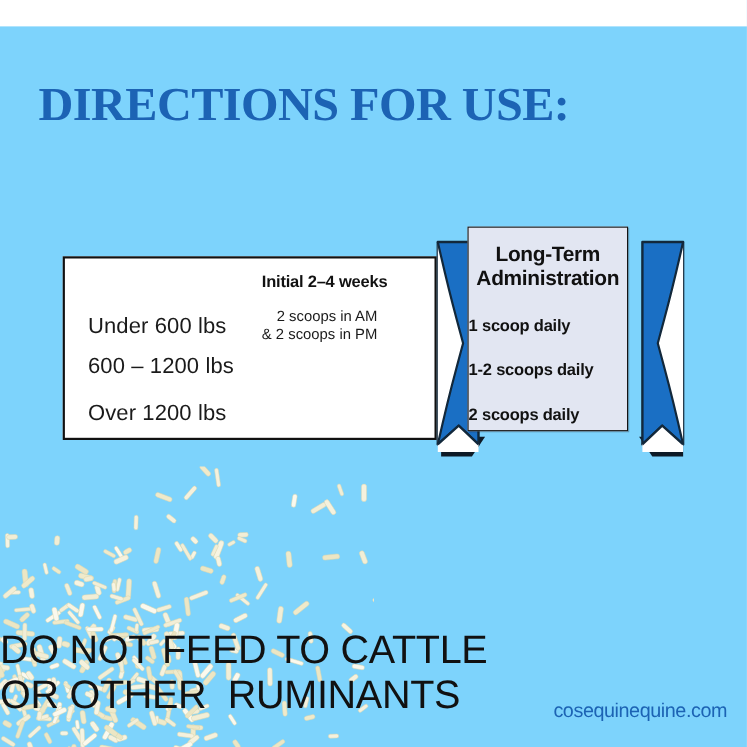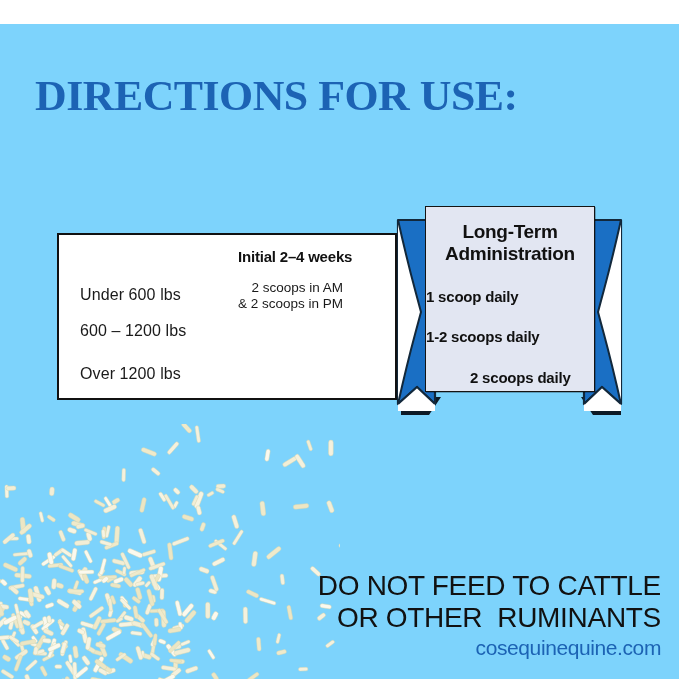--- a/index.html
+++ b/index.html
@@ -33,74 +33,74 @@
     background:#fff;
     box-sizing:border-box;
   }
   #col-header{
     position:absolute;left:238px;top:224px;
     font-size:15px;font-weight:700;color:#111;
     white-space:nowrap;letter-spacing:-0.2px;
   }
   .row-weight{
     position:absolute;left:80px;
-    font-size:16px;color:#1a1a1a;white-space:nowrap;letter-spacing:0.1px;
+    font-size:20px;color:#1a1a1a;white-space:nowrap;letter-spacing:0.1px;
   }
   .row-dose{
     position:absolute;left:238px;
     font-size:13.5px;color:#1a1a1a;white-space:nowrap;line-height:1.18;
   }
   #w0{top:262px;} #d0{top:256px;text-align:right;}
   #w1{top:298px;} #d1{top:293px;}
   #w2{top:341px;} #d2{top:336px;}
 
   
   #ribbon{position:absolute;left:395px;top:175px;width:232px;height:220px;}
   #ribbon svg{display:block;}
 
   #panel{
     position:absolute;left:425px;top:182px;
-    width:170px;height:186px;
+    width:146px;height:186px;
     background:#e2e6f2;
     border:1.5px solid #141414;
     box-sizing:border-box;
     box-shadow:1px 1px 0 rgba(0,0,0,0.25);
     z-index:3;
   }
   #panel-title{
     position:absolute;left:0;right:0;top:14px;
     text-align:center;
     font-size:19px;font-weight:700;color:#111;
     line-height:1.16;letter-spacing:-0.3px;
   }
   .panel-row{
     position:absolute;left:0;right:0;
     font-size:15px;font-weight:700;color:#111;
     white-space:nowrap;letter-spacing:-0.2px;
   }
-  #p0{top:81px;} #p1{top:121px;} #p2{top:162px;padding-left:44px;}
+  #p0{top:81px;} #p1{top:121px;} #p2{top:162px;}
 
   
   #pellets{position:absolute;left:0;top:400px;width:340px;height:279px;z-index:1;}
   #pellets svg{display:block;}
 
   
   #warn{
     position:absolute;left:0;right:18px;top:546px;
-    text-align:right;
-    font-size:28px;color:#111;
+    text-align:left;
+    font-size:36px;color:#111;
     line-height:1.15;
     letter-spacing:-0.3px;
     z-index:4;
     white-space:pre;
   }
   #site{
     position:absolute;left:0;right:18px;top:612px;
     text-align:right;
-    font-size:21px;color:#1c63b4;
+    font-size:18px;color:#1c63b4;
     letter-spacing:-0.4px;
     z-index:4;
     white-space:nowrap;
   }
 </style>
 </head>
 <body>
 
 <div id="stage">
 

